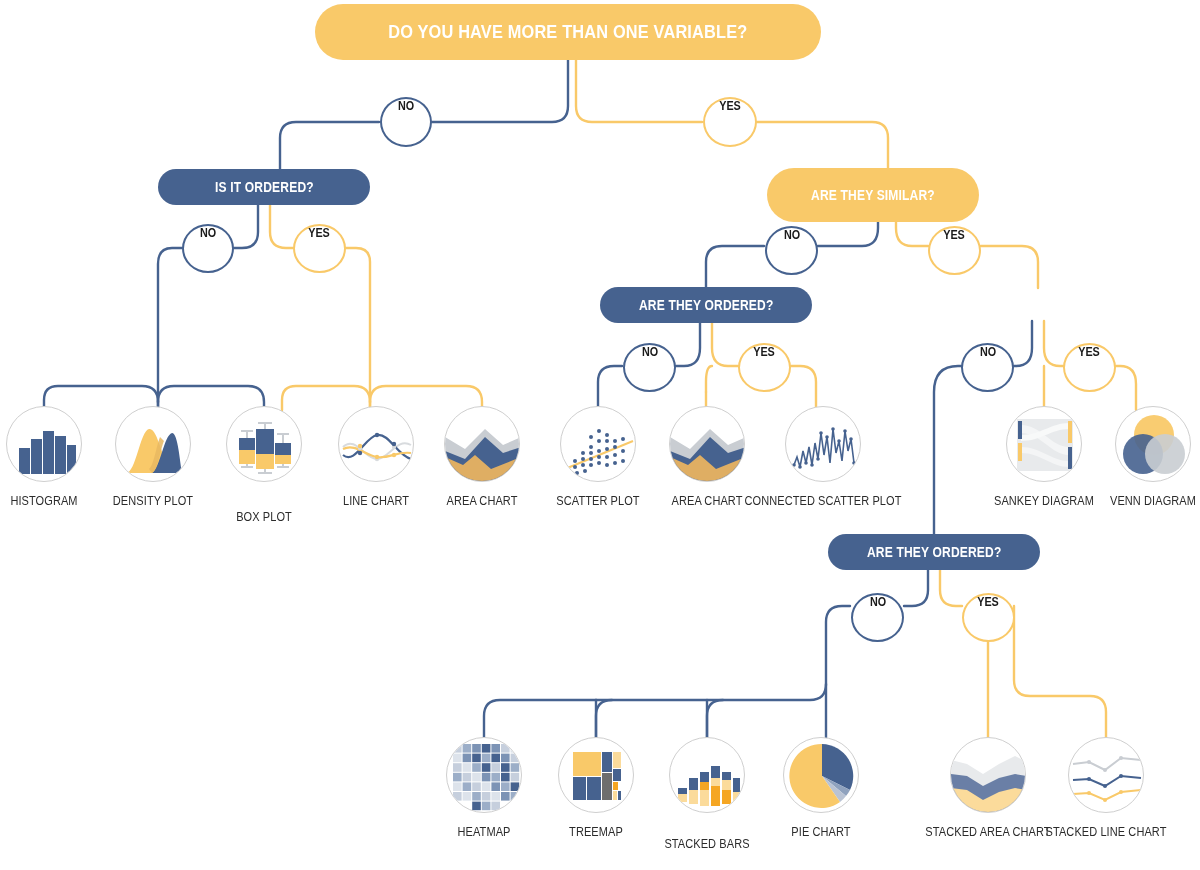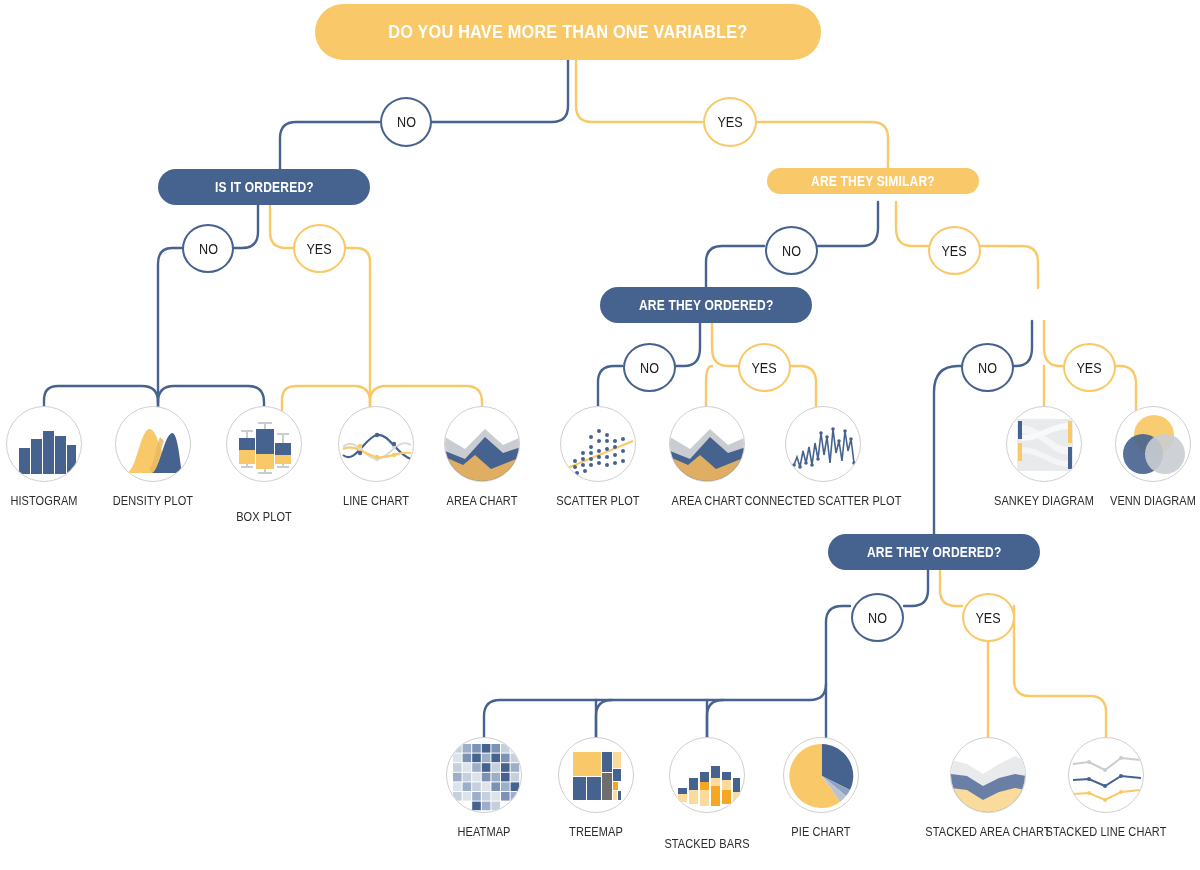--- a/index.html
+++ b/index.html
@@ -11,22 +11,22 @@
   
   .pill{position:absolute;display:flex;align-items:center;justify-content:center;
         border-radius:40px;color:#ffffff;font-weight:700;letter-spacing:.2px;
         text-transform:uppercase;white-space:nowrap;box-sizing:border-box;}
   .pill.blue{background:#46628F;}
   .pill.yellow{background:#F9C969;}
   .pill span{display:block;transform:scaleX(.86);transform-origin:center;}
 
   
   .bub{position:absolute;border-radius:50%;background:#ffffff;
-       display:flex;align-items:center;justify-content:center;
-       font-weight:400;font-size:14px;color:#1a1a1a;box-sizing:border-box;}
+       display:flex;align-items:flex-start;justify-content:center;
+       font-weight:700;font-size:12px;color:#1a1a1a;box-sizing:border-box;}
   .bub.blue{border:2px solid #46628F;}
   .bub.yellow{border:2px solid #F9C969;}
   .bub span{display:block;transform:scaleX(.9);}
 
   
   .node{position:absolute;}
   .node .disc{position:absolute;left:0;top:0;border-radius:50%;
       border:1.5px solid #cfcfcf;background:#fff;overflow:hidden;box-sizing:border-box;}
   .node .disc svg{display:block;}
   .node .cap{position:absolute;left:50%;transform:translateX(-50%);
@@ -107,21 +107,21 @@
   </svg>
 
   <div class="pill yellow" style="left:315px;top:4px;width:506px;height:56px;font-size:19px;">
     <span>DO YOU HAVE MORE THAN ONE VARIABLE?</span>
   </div>
 
   <div class="pill blue" style="left:158px;top:169px;width:212px;height:36px;font-size:14px;">
     <span>IS IT ORDERED?</span>
   </div>
 
-  <div class="pill yellow" style="left:767px;top:168px;width:212px;height:26px;font-size:14px;">
+  <div class="pill yellow" style="left:767px;top:168px;width:212px;height:54px;font-size:14px;">
     <span>ARE THEY SIMILAR?</span>
   </div>
 
   <div class="pill blue" style="left:600px;top:287px;width:212px;height:36px;font-size:14px;">
     <span>ARE THEY ORDERED?</span>
   </div>
 
 
   <div class="pill blue" style="left:828px;top:534px;width:212px;height:36px;font-size:14px;">
     <span>ARE THEY ORDERED?</span>

